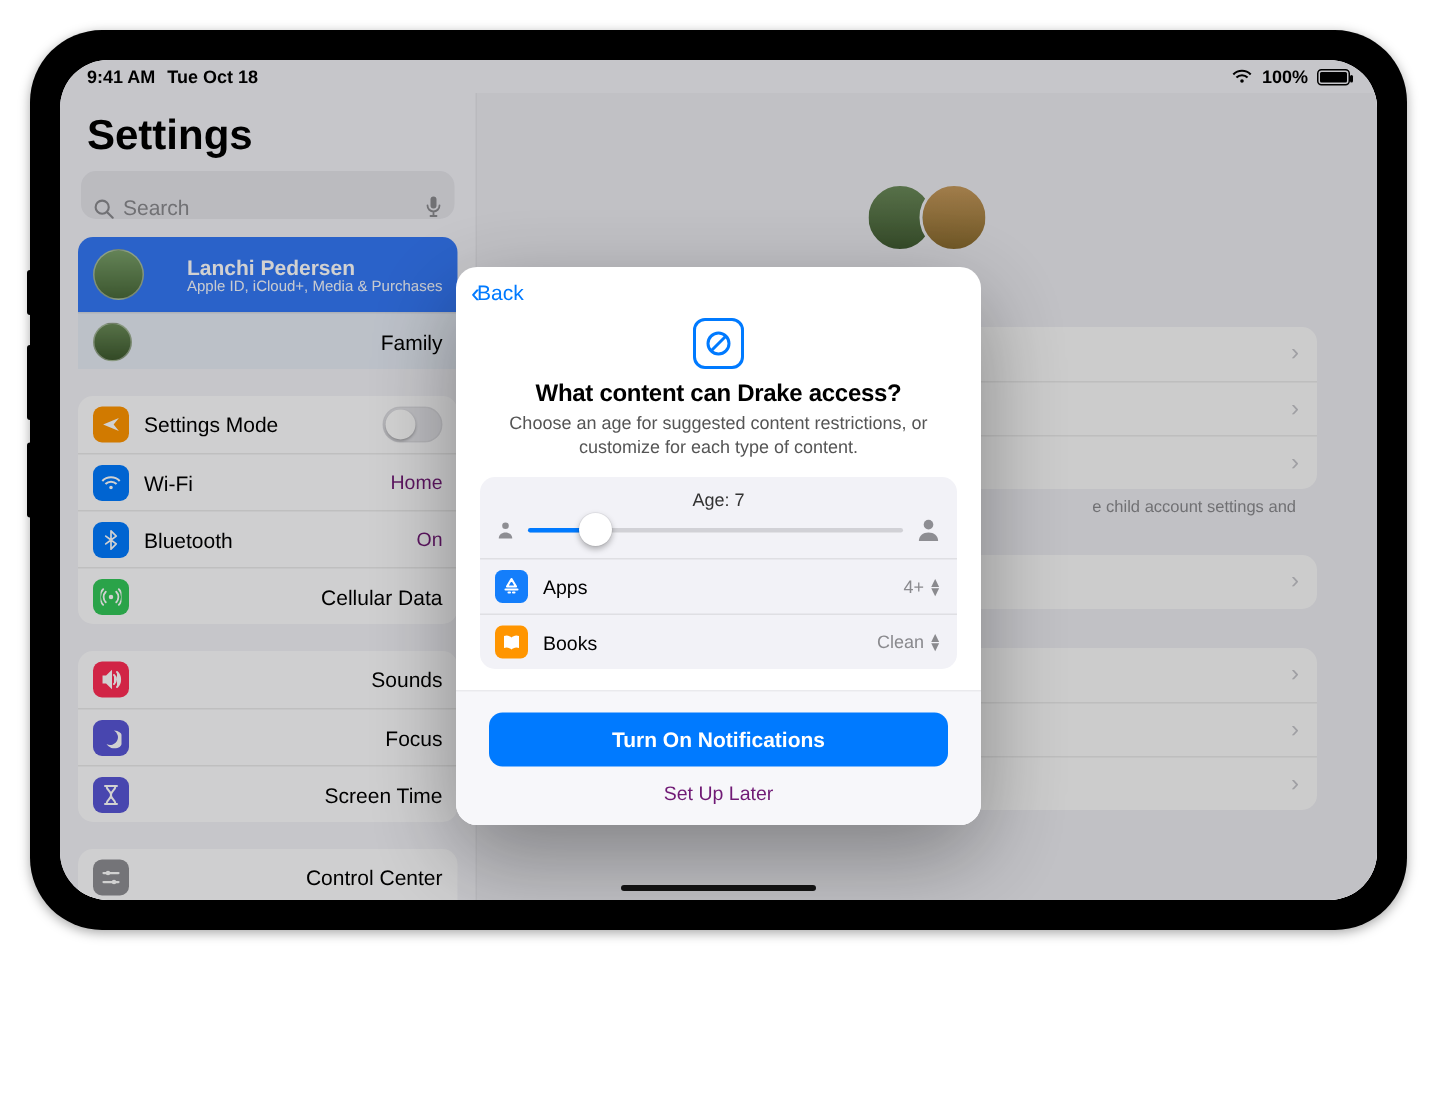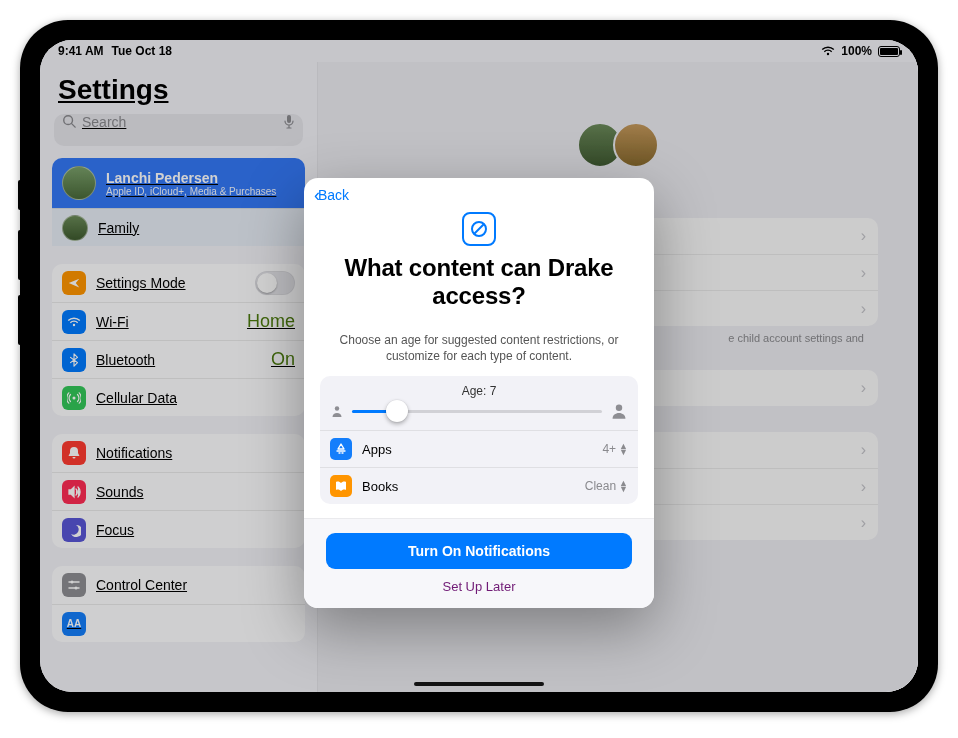--- a/index.html
+++ b/index.html
@@ -6,21 +6,21 @@
   body {
     background: #fff;
     display: flex;
     justify-content: center;
     align-items: flex-start;
     padding: 20px 0 40px 0;
   }
   
   .device {
     width: 918px;
-    height: 692px;
+    height: 600px;
     background: #000;
     border-radius: 48px;
     padding: 20px;
     position: relative;
     box-shadow: 0 2px 8px rgba(0,0,0,.35);
   }
   .screen {
     width: 100%;
     height: 100%;
     background: #f2f2f7;
@@ -65,29 +65,28 @@
     flex: 1;
     display: flex;
     background: #f2f2f7;
     overflow: hidden;
   }
   .sidebar {
     width: 278px;
     padding: 8px 12px 0 12px;
     overflow-y: auto;
     border-right: 1px solid rgba(0,0,0,.06);
-    text-decoration: underline;
   }
   .sidebar h1 {
     font-size: 28px;
     font-weight: 700;
     padding: 4px 6px 8px 6px;
   }
   .search {
-    display:flex; align-items:flex-start; gap:6px;
+    display:flex; align-items:flex-end; gap:6px;
     background: #e4e4ea;
     border-radius: 10px;
     height: 32px;
     padding: 0 8px;
     margin: 0 2px 12px 2px;
     color: #8a8a8e;
     font-size: 14px;
   }
   .search .mic { margin-left:auto; }
   .group {
@@ -96,28 +95,29 @@
     margin-bottom: 18px;
     overflow: hidden;
   }
   .group-blue-top { overflow:visible; }
   .row {
     display:flex; align-items:center; gap:10px;
     min-height: 38px;
     padding: 4px 10px;
     font-size: 14px;
     border-top: 1px solid rgba(0,0,0,.08);
+    justify-content: space-between;
   }
   .group .row:first-child { border-top: none; }
   .row .badge {
     width: 24px; height:24px; border-radius:6px; display:flex; align-items:center; justify-content:center;
     color: #fff; font-size:12px;
     flex-shrink: 0;
   }
-  .row .right { margin-left:auto; color:#4d7c0f; font-size:18px; display:flex; align-items:center; gap:6px;}
+  .row .right { margin-left:auto; color:#701a75; font-size:13px; display:flex; align-items:center; gap:6px;}
   .row.account {
     background: #3478f6;
     color:#fff;
     border-radius: 10px 10px 0 0;
     padding: 6px 10px;
     align-items: center;
     min-height: 50px;
   }
   .row.account .avatar, .row.family .avatar {
     width: 34px; height:34px; border-radius:50%; background: linear-gradient(#7aa06a,#4a6a3a);
@@ -185,21 +185,21 @@
   .modal-header {
     display:flex; align-items:center; height:34px; padding:0 10px;
     font-size:14px; color:#007aff;
   }
   .modal-header .chev { font-size:18px; margin-right:-2px;}
   .modal-body { padding: 0 16px 14px 16px; text-align:center;}
   .modal-icon {
     width: 34px; height:34px; border-radius:8px; border:2px solid #007aff; color:#007aff;
     display:flex; align-items:center; justify-content:center; margin:0 auto 8px auto; font-size:18px;
   }
-  .modal-title { font-size:24px; font-weight:700; margin-bottom:22px; letter-spacing:-0.2px;}
+  .modal-title { font-size:16px; font-weight:700; margin-bottom:2px; letter-spacing:-0.2px;}
   .modal-sub { font-size:12px; color:#555; line-height:1.35; padding: 0 10px;}
   .modal-list {
     margin-top:12px; background:#f2f2f7; border-radius:10px; text-align:center;
     font-size:13px;
   }
   .age-row { padding: 8px 10px 10px 10px; }
   .age-label { font-size:12px; color:#333; margin-bottom:4px;}
   .age-slider { display:flex; align-items:center; gap:8px; }
   .age-slider .person { color:#8e8e93; font-size:15px;}
   .slider-track {
@@ -345,42 +345,42 @@
                   <circle cx="7" cy="7" r="1.5" fill="#fff"></circle>
                   <path d="M3.5 3.5a5 5 0 000 7M10.5 3.5a5 5 0 010 7M1.8 1.8a7.5 7.5 0 000 10.4M12.2 1.8a7.5 7.5 0 010 10.4" stroke="#fff" stroke-width="1.2" fill="none" stroke-linecap="round"></path>
                 </svg>
             </span>
             <span>Cellular Data</span>
           </div>
         </div>
 
         <div class="group">
           <div class="row">
-            <span class="badge b-red">
-              <svg width="14" height="14" viewBox="0 0 14 14">
-                  <path d="M7 1a4 4 0 00-4 4v2L1.5 10h11L11 7V5a4 4 0 00-4-4zM5.5 11a1.5 1.5 0 003 0" fill="#fff"></path>
-                </svg>
-            </span>
-            <span>Notifications</span>
-          </div>
-          <div class="row">
             <span class="badge b-pink">
               <svg width="14" height="14" viewBox="0 0 14 14">
                   <path d="M2 5v4h2l3 3V2L4 5H2zm7 -1a4 4 0 010 6M11 2a7 7 0 010 10" stroke="#fff" stroke-width="1.3" fill="#fff" stroke-linecap="round"></path>
                 </svg>
             </span>
             <span>Sounds</span>
           </div>
           <div class="row">
             <span class="badge b-indigo">
               <svg width="14" height="14" viewBox="0 0 14 14">
                   <path d="M9 2a6 6 0 11-5 9 5 5 0 005-9z" fill="#fff"></path>
                 </svg>
             </span>
             <span>Focus</span>
+          </div>
+          <div class="row">
+            <span class="badge b-indigo">
+              <svg width="14" height="14" viewBox="0 0 12 14">
+                  <path d="M2 1h8M2 13h8M3 1c0 3 3 3 3 6s-3 3-3 6M9 1c0 3-3 3-3 6s3 3 3 6" stroke="#fff" stroke-width="1.3" fill="none" stroke-linecap="round"></path>
+                </svg>
+            </span>
+            <span>Screen Time</span>
           </div>
         </div>
 
         <div class="group">
           <div class="row">
             <span class="badge b-gray">
               <svg width="14" height="14" viewBox="0 0 14 14">
                   <path d="M2 4h10M2 10h10" stroke="#fff" stroke-width="1.5" stroke-linecap="round"></path>
                   <circle cx="5" cy="4" r="1.5" fill="#fff"></circle>
                   <circle cx="9" cy="10" r="1.5" fill="#fff"></circle>

